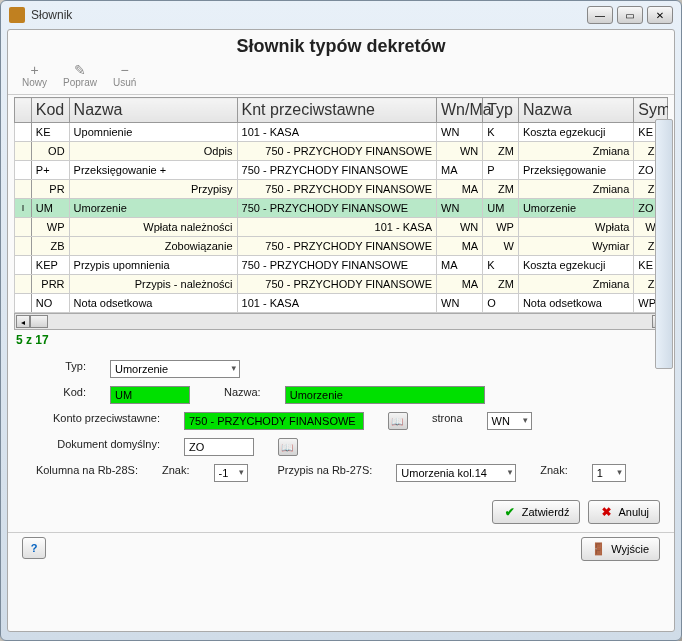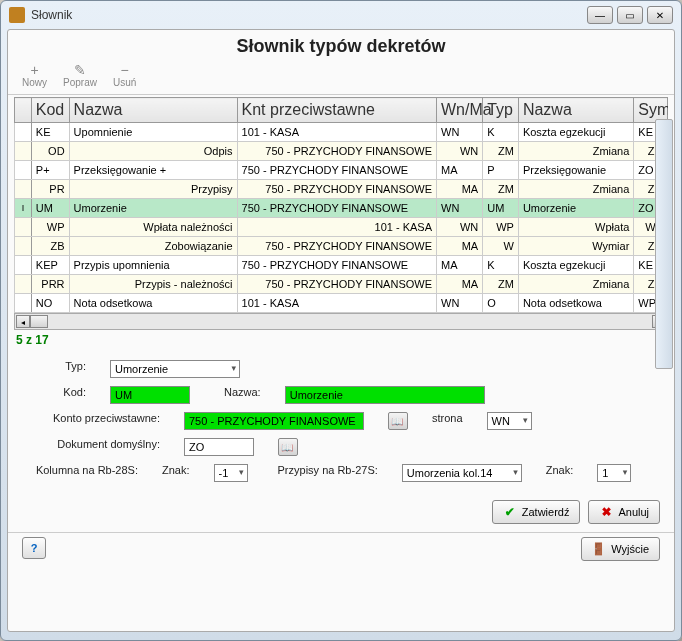--- a/index.html
+++ b/index.html
@@ -235,21 +235,21 @@
       </div>
       <div class="form-row">
         <span class="form-label" style="width:132px">Dokument domyślny:</span>
         <span class="input-white" style="width:70px">ZO</span>
         <span class="book-icon">📖</span>
       </div>
       <div class="form-row" style="flex-wrap:nowrap">
         <span class="form-label" style="width:110px">Kolumna na Rb-28S:</span>
         <span class="form-label">Znak:</span>
         <span class="combo" style="width:34px;min-width:34px">-1</span>
-        <span class="form-label" style="margin-left:6px">Przypisy na Rb-27S:</span>
+        <span class="form-label" style="margin-left:6px">Przypis na Rb-27S:</span>
         <span class="combo" style="width:120px;min-width:120px">Umorzenia kol.14</span>
         <span class="form-label">Znak:</span>
         <span class="combo" style="width:34px;min-width:34px">1</span>
       </div>
     </div>
 
     <div class="buttons-row">
       <div class="btn">
         <span class="btn-icon check-green">✔</span>
         <span>Zatwierdź</span>

